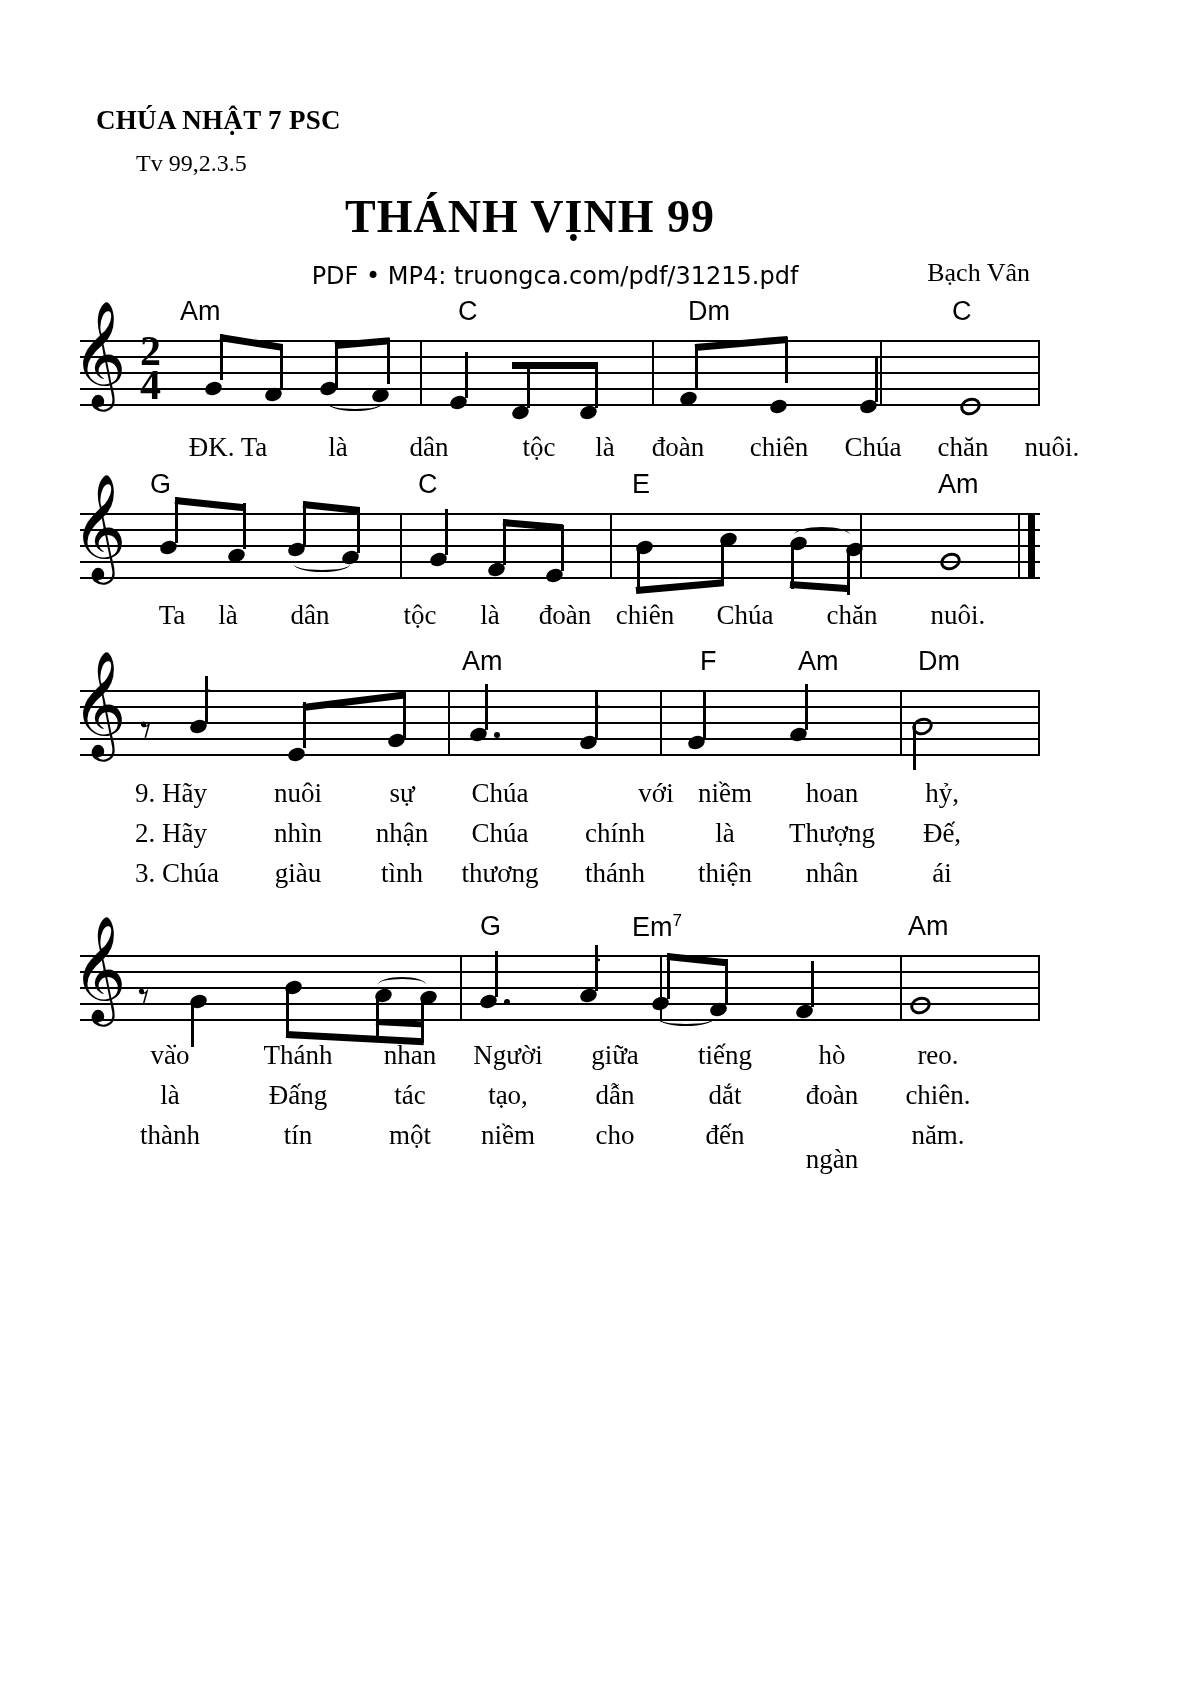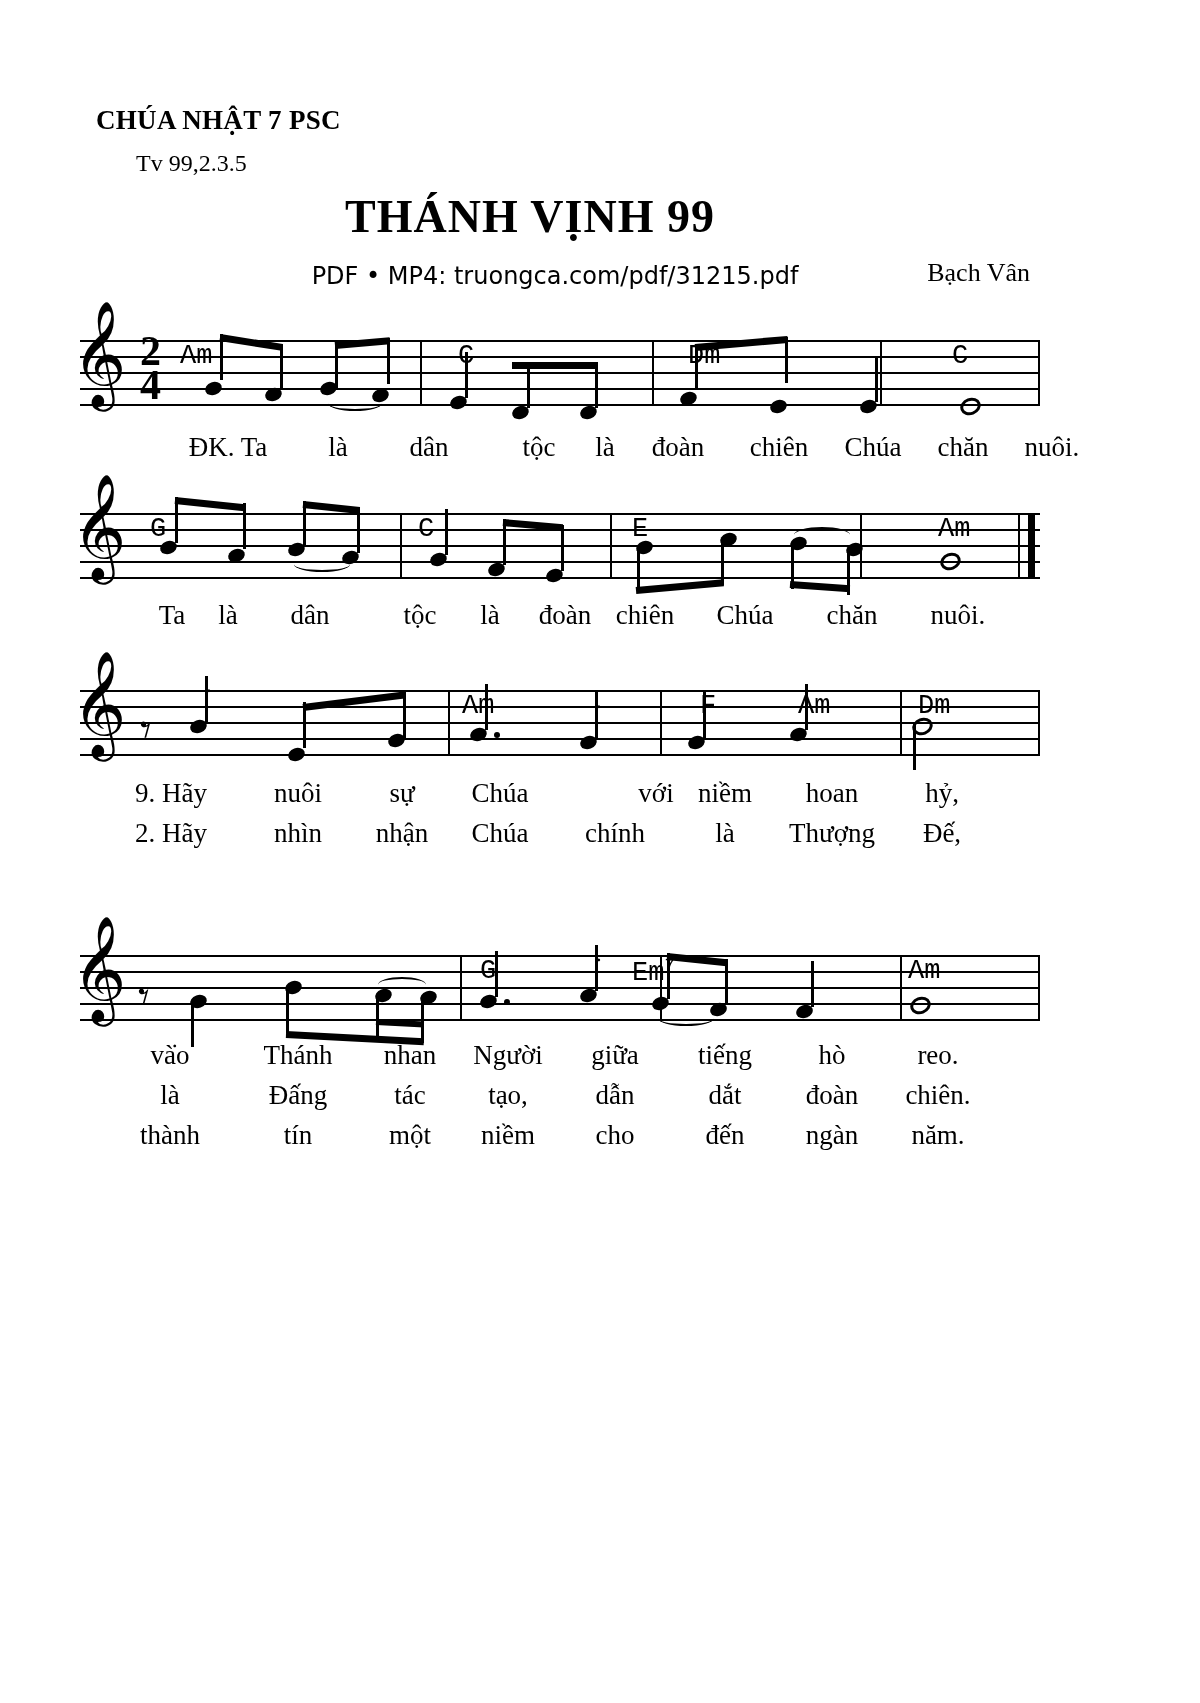--- a/index.html
+++ b/index.html
@@ -127,23 +127,22 @@
     font-weight: bold;
     font-family: "Liberation Serif", serif;
     line-height: 30px;
   }
   .timesig-num { top: -4px; }
   .timesig-den { top: 30px; }
 
   .chord {
     position: absolute;
     font-size: 27px;
-    font-family: Liberation Mono, monospace;
+    font-family: Liberation Sans, sans-serif;
     top: -44px;
-    margin-top: 45px;
   }
   .chord sup { font-size: 17px; }
 
   
   .note {
     position: absolute;
     width: 17px;
     height: 13px;
     border-radius: 50%;
     background: #000;
@@ -420,20 +419,30 @@
   <div class="lyric-line" style="top:818px;">
     <div class="lyric left" style="left:55px;">2. Hãy</div>
     <div class="lyric" style="left:218px;">nhìn</div>
     <div class="lyric" style="left:322px;">nhận</div>
     <div class="lyric" style="left:420px;">Chúa</div>
     <div class="lyric" style="left:535px;">chính</div>
     <div class="lyric" style="left:645px;">là</div>
     <div class="lyric" style="left:752px;">Thượng</div>
     <div class="lyric" style="left:862px;">Đế,</div>
   </div>
+  <div class="lyric-line" style="top:858px;">
+    <div class="lyric left" style="left:55px;">3. Chúa</div>
+    <div class="lyric" style="left:218px;">giàu</div>
+    <div class="lyric" style="left:322px;">tình</div>
+    <div class="lyric" style="left:420px;">thương</div>
+    <div class="lyric" style="left:535px;">thánh</div>
+    <div class="lyric" style="left:645px;">thiện</div>
+    <div class="lyric" style="left:752px;">nhân</div>
+    <div class="lyric" style="left:862px;">ái</div>
+  </div>
 
   <div class="system" style="top:955px;">
     <div class="staff">
       <div class="line"></div>
       <div class="line"></div>
       <div class="line"></div>
       <div class="line"></div>
       <div class="line"></div>
     </div>
     <div class="clef">𝄞</div>
@@ -506,17 +515,17 @@
     <div class="lyric" style="left:752px;">đoàn</div>
     <div class="lyric" style="left:858px;">chiên.</div>
   </div>
   <div class="lyric-line" style="top:1120px;text-align:right;">
     <div class="lyric" style="left:90px;">thành</div>
     <div class="lyric" style="left:218px;">tín</div>
     <div class="lyric" style="left:330px;">một</div>
     <div class="lyric" style="left:428px;">niềm</div>
     <div class="lyric" style="left:535px;">cho</div>
     <div class="lyric" style="left:645px;">đến</div>
-    <div class="lyric" style="left:752px;">ngàn</div>
+    <div class="lyric" style="left:752px;margin-top:24px;">ngàn</div>
     <div class="lyric" style="left:858px;">năm.</div>
   </div>
 
 </div>
 
 </body></html>

